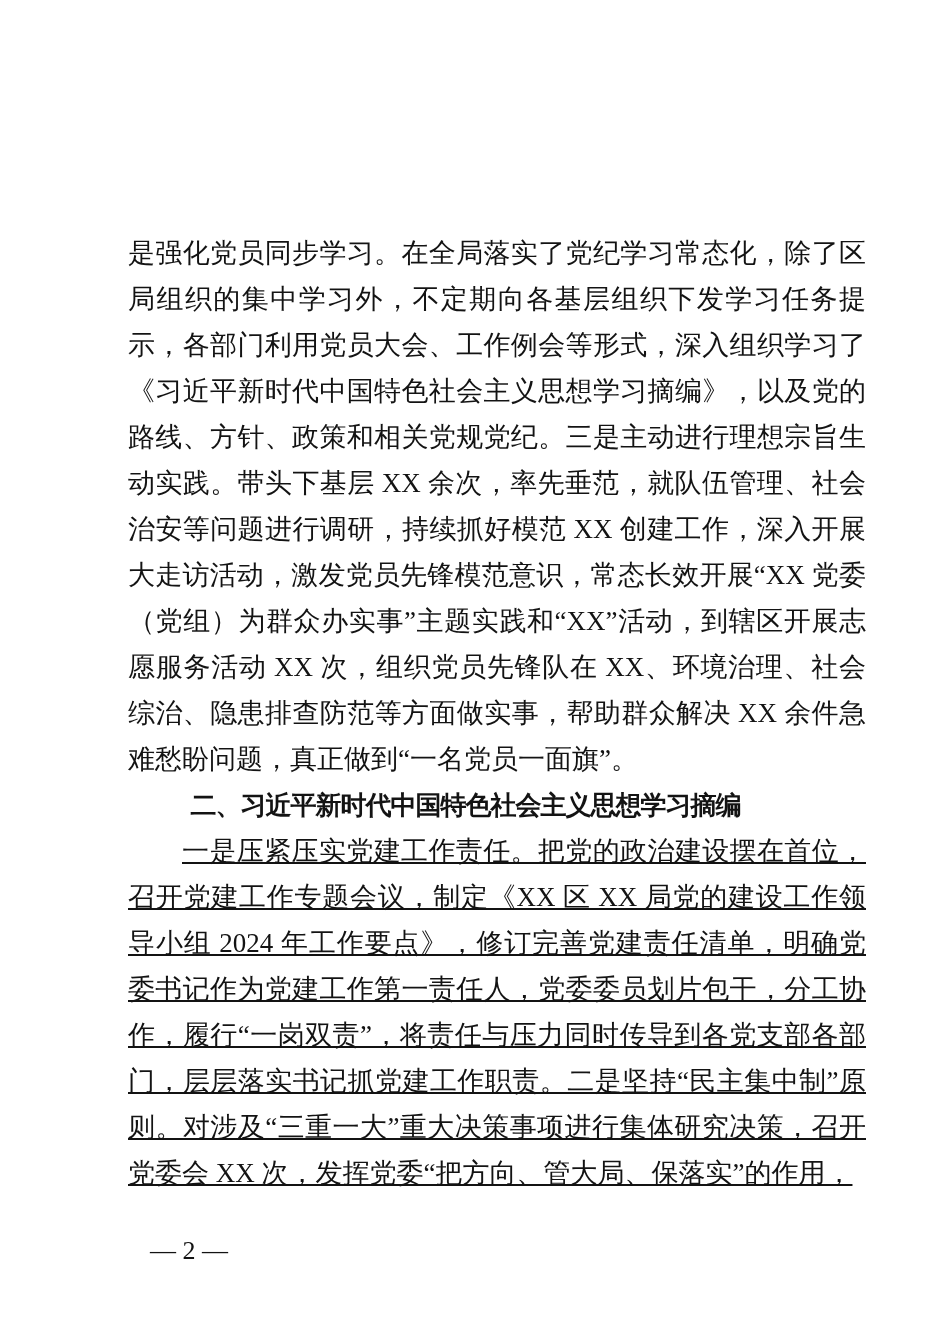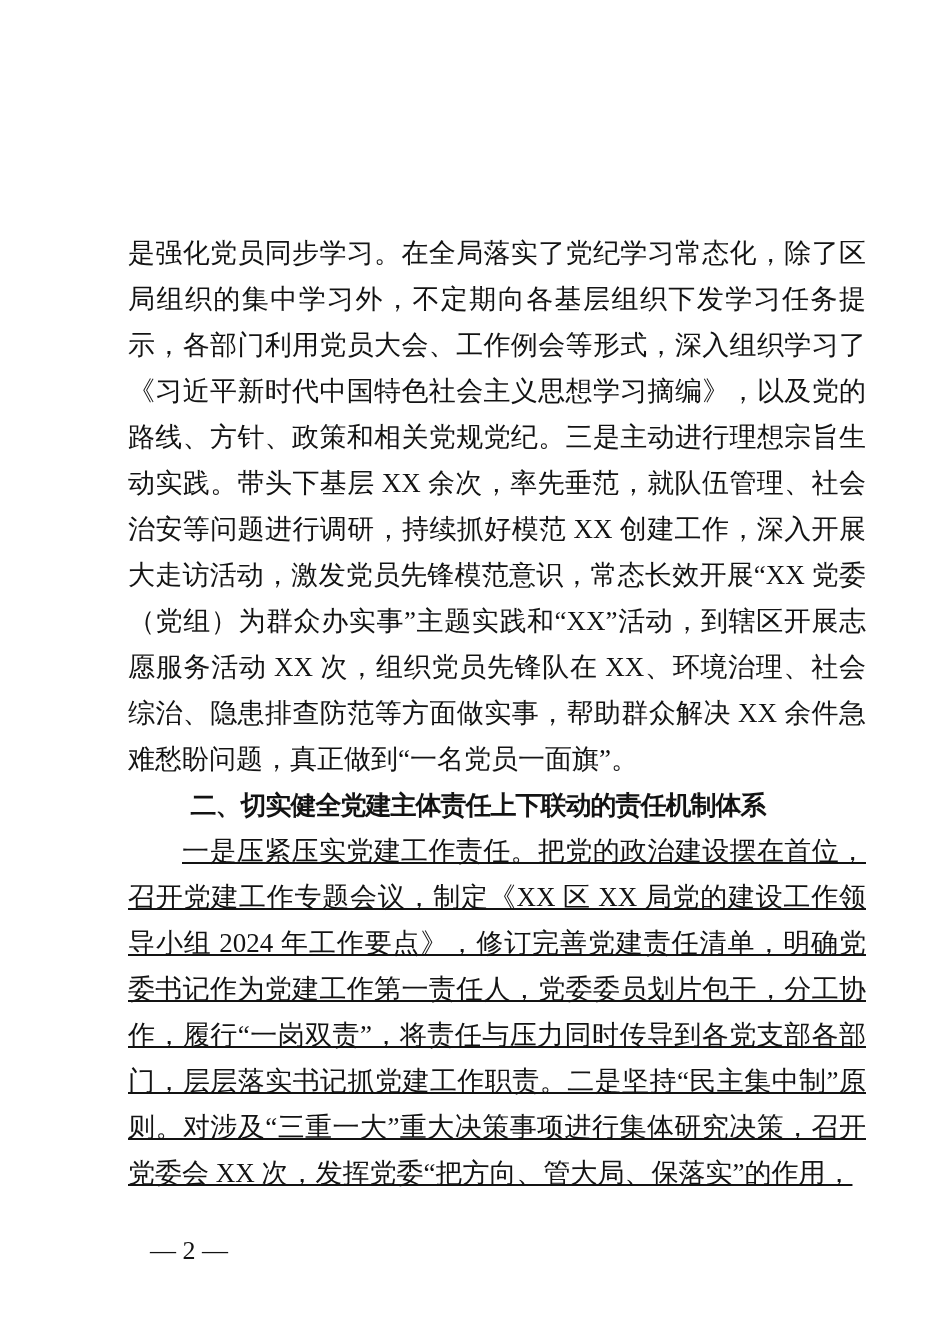--- a/index.html
+++ b/index.html
@@ -54,17 +54,17 @@
     line-height: 30px;
     color: #131313;
   }
 </style>
 </head>
 <body>
 
 <div class="page">
   <div class="content">
     <p class="para">是强化党员同步学习。在全局落实了党纪学习常态化，除了区局组织的集中学习外，不定期向各基层组织下发学习任务提示，各部门利用党员大会、工作例会等形式，深入组织学习了《习近平新时代中国特色社会主义思想学习摘编》，以及党的路线、方针、政策和相关党规党纪。三是主动进行理想宗旨生动实践。带头下基层 XX 余次，率先垂范，就队伍管理、社会治安等问题进行调研，持续抓好模范 XX 创建工作，深入开展大走访活动，激发党员先锋模范意识，常态长效开展“XX 党委（党组）为群众办实事”主题实践和“XX”活动，到辖区开展志愿服务活动 XX 次，组织党员先锋队在 XX、环境治理、社会综治、隐患排查防范等方面做实事，帮助群众解决 XX 余件急难愁盼问题，真正做到“一名党员一面旗”。</p>
-    <p class="heading">二、切实健全党建主体责任上下联动的责任机制体系</p>
+    <p class="heading">二、习近平新时代中国特色社会主义思想学习摘编</p>
     <p class="para indent">一是压紧压实党建工作责任。把党的政治建设摆在首位，召开党建工作专题会议，制定《XX 区 XX 局党的建设工作领导小组 2024 年工作要点》，修订完善党建责任清单，明确党委书记作为党建工作第一责任人，党委委员划片包干，分工协作，履行“一岗双责”，将责任与压力同时传导到各党支部各部门，层层落实书记抓党建工作职责。二是坚持“民主集中制”原则。对涉及“三重一大”重大决策事项进行集体研究决策，召开党委会 XX 次，发挥党委“把方向、管大局、保落实”的作用，</p>
   </div>
   <div class="footer">— 2 —</div>
 </div>
 
 </body></html>

